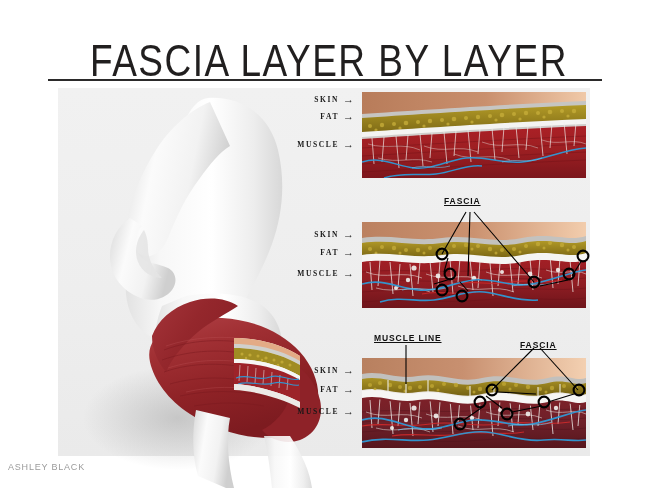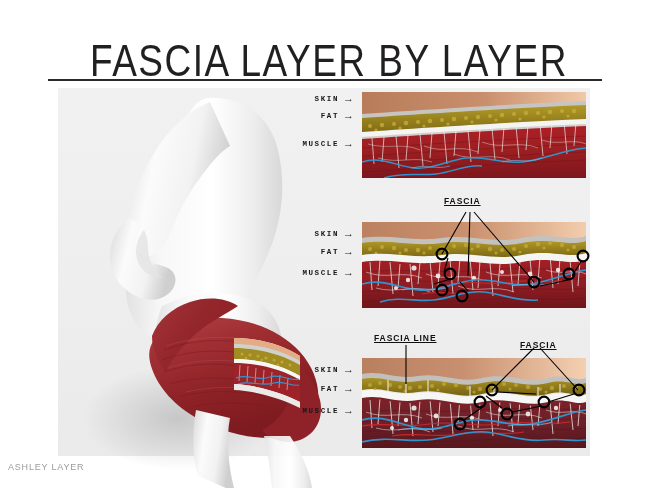--- a/index.html
+++ b/index.html
@@ -16,21 +16,21 @@
     background:linear-gradient(180deg,#f1f1f1 0%,#eeeeee 55%,#eaeaea 100%);}
 
   
   #figure-wrap{position:absolute;left:58px;top:88px;width:300px;height:400px;overflow:hidden;}
   #figure-wrap svg{display:block;}
 
   
   .xsec{position:absolute;overflow:visible;}
   .xsec svg{display:block;}
   .layer-row{position:absolute;display:flex;align-items:center;justify-content:flex-end;white-space:nowrap;}
-  .layer-row .lbl{font-family:Liberation Mono, monospace;font-weight:bold;font-size:7.5px;letter-spacing:1.6px;color:#171717;padding-left:12px;}
+  .layer-row .lbl{font-family:Liberation Serif, serif;font-weight:bold;font-size:7.5px;letter-spacing:1.6px;color:#171717;padding-left:12px;}
   .layer-row .arw{display:inline-block;margin-left:4px;font-size:11px;line-height:8px;color:#1a1a1a;transform:translateY(-1px);}
 
   .callout{position:absolute;font-family:"Liberation Sans",sans-serif;font-weight:bold;font-size:8.5px;
     letter-spacing:0.9px;color:#101010;white-space:nowrap;text-decoration:underline;}
 
   #credit{position:absolute;left:8px;top:462px;font-family:"Liberation Sans",sans-serif;font-size:9px;
     letter-spacing:0.8px;color:#9b9b9b;white-space:nowrap;}
 </style>
 </head>
 <body>
@@ -593,21 +593,21 @@
       </g>
       <g stroke="#6fc0e8" stroke-width="0.9" fill="none" opacity="0.8">
         <path d="M36 72 C52 68 64 74 80 70"></path>
             <path d="M146 68 C162 64 174 70 190 64"></path>
       </g>
     </g>
   </g>
 </svg>
 </div>
 
-<div class="callout" style="left:374px;top:333px;">FASCIA LINE</div>
+<div class="callout" style="left:374px;top:333px;">MUSCLE LINE</div>
 <div class="callout" style="left:520px;top:340px;">FASCIA</div>
 <svg style="position:absolute;left:362px;top:332px;pointer-events:none;" width="230" height="124" viewBox="0 0 230 124" xmlns="http://www.w3.org/2000/svg">
   <g stroke="#000000" stroke-width="1.1" fill="none">
 
     <path d="M44 13 L44 52"></path>
 
     <path d="M172 16 L130 58"></path>
     <path d="M178 16 L216 58"></path>
 
     <path d="M136 60 L174 62"></path>
@@ -632,13 +632,13 @@
 </div>
 <div class="layer-row" style="left:292px;top:385px;width:62px;">
   <span class="lbl">FAT</span>
   <span class="arw">→</span>
 </div>
 <div class="layer-row" style="left:280px;top:407px;width:74px;">
   <span class="lbl">MUSCLE</span>
   <span class="arw">→</span>
 </div>
 
-<div id="credit">ASHLEY LAYER</div>
+<div id="credit">ASHLEY BLACK</div>
 
 </body></html>

